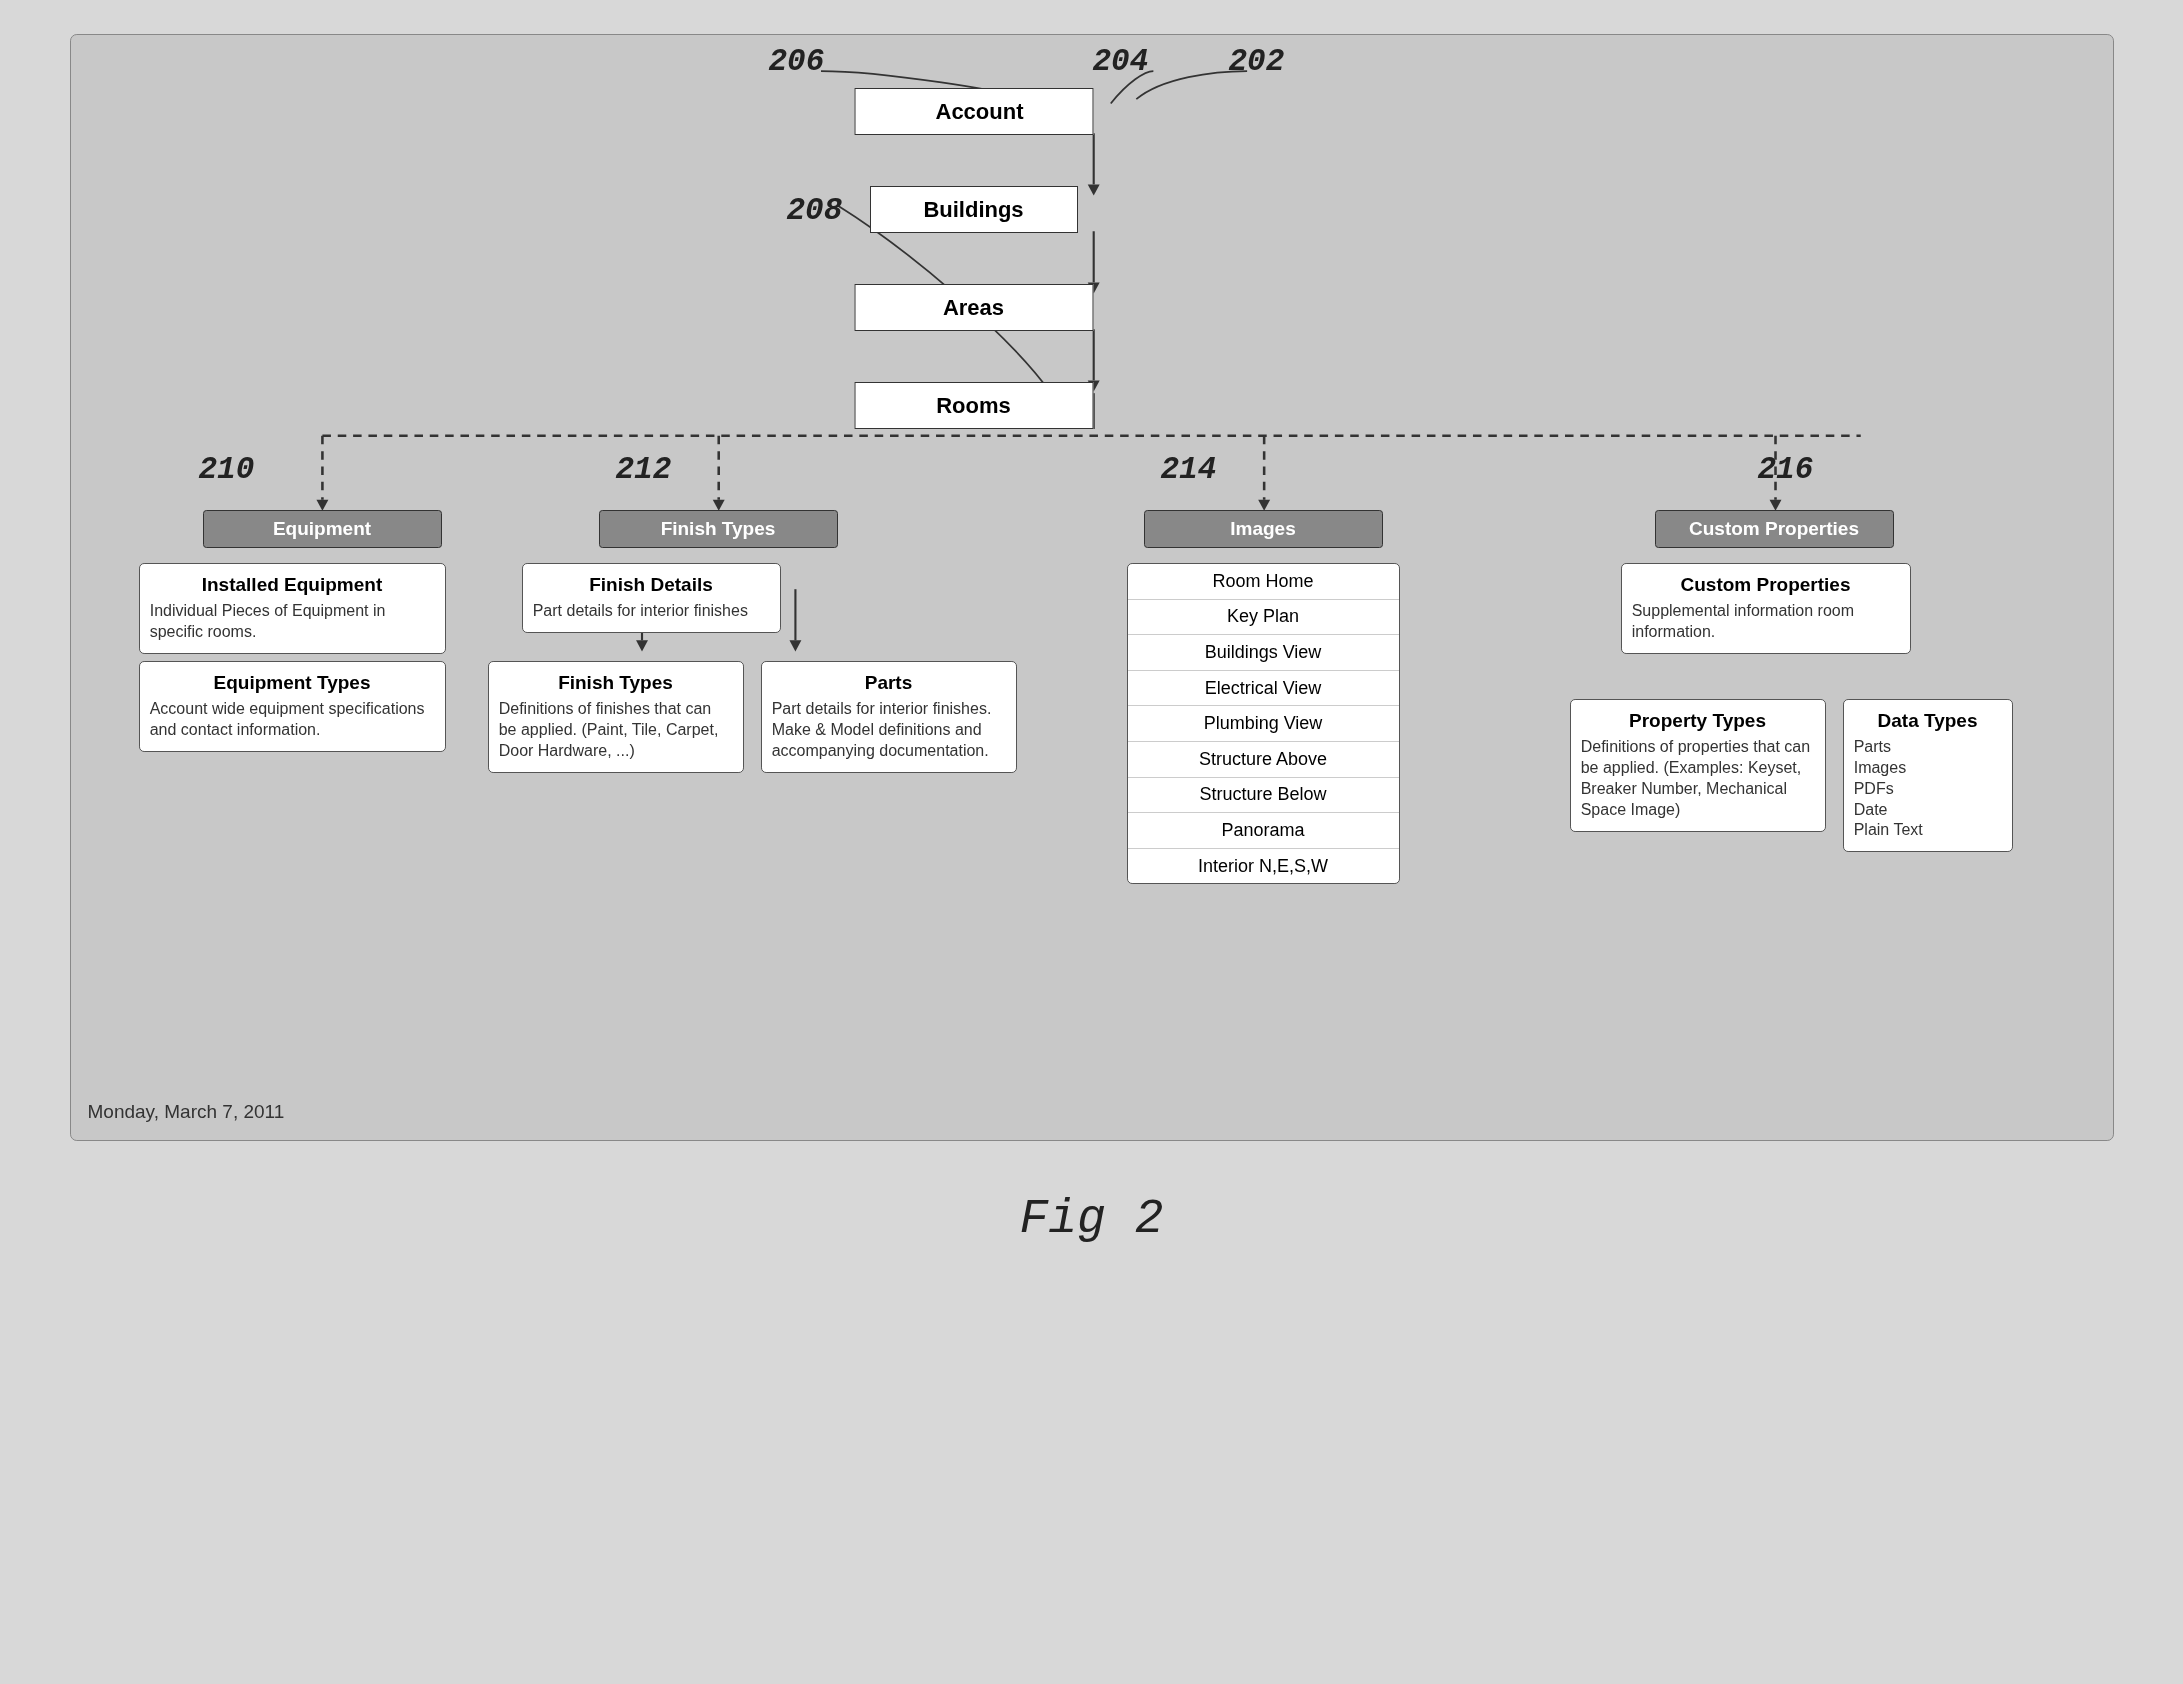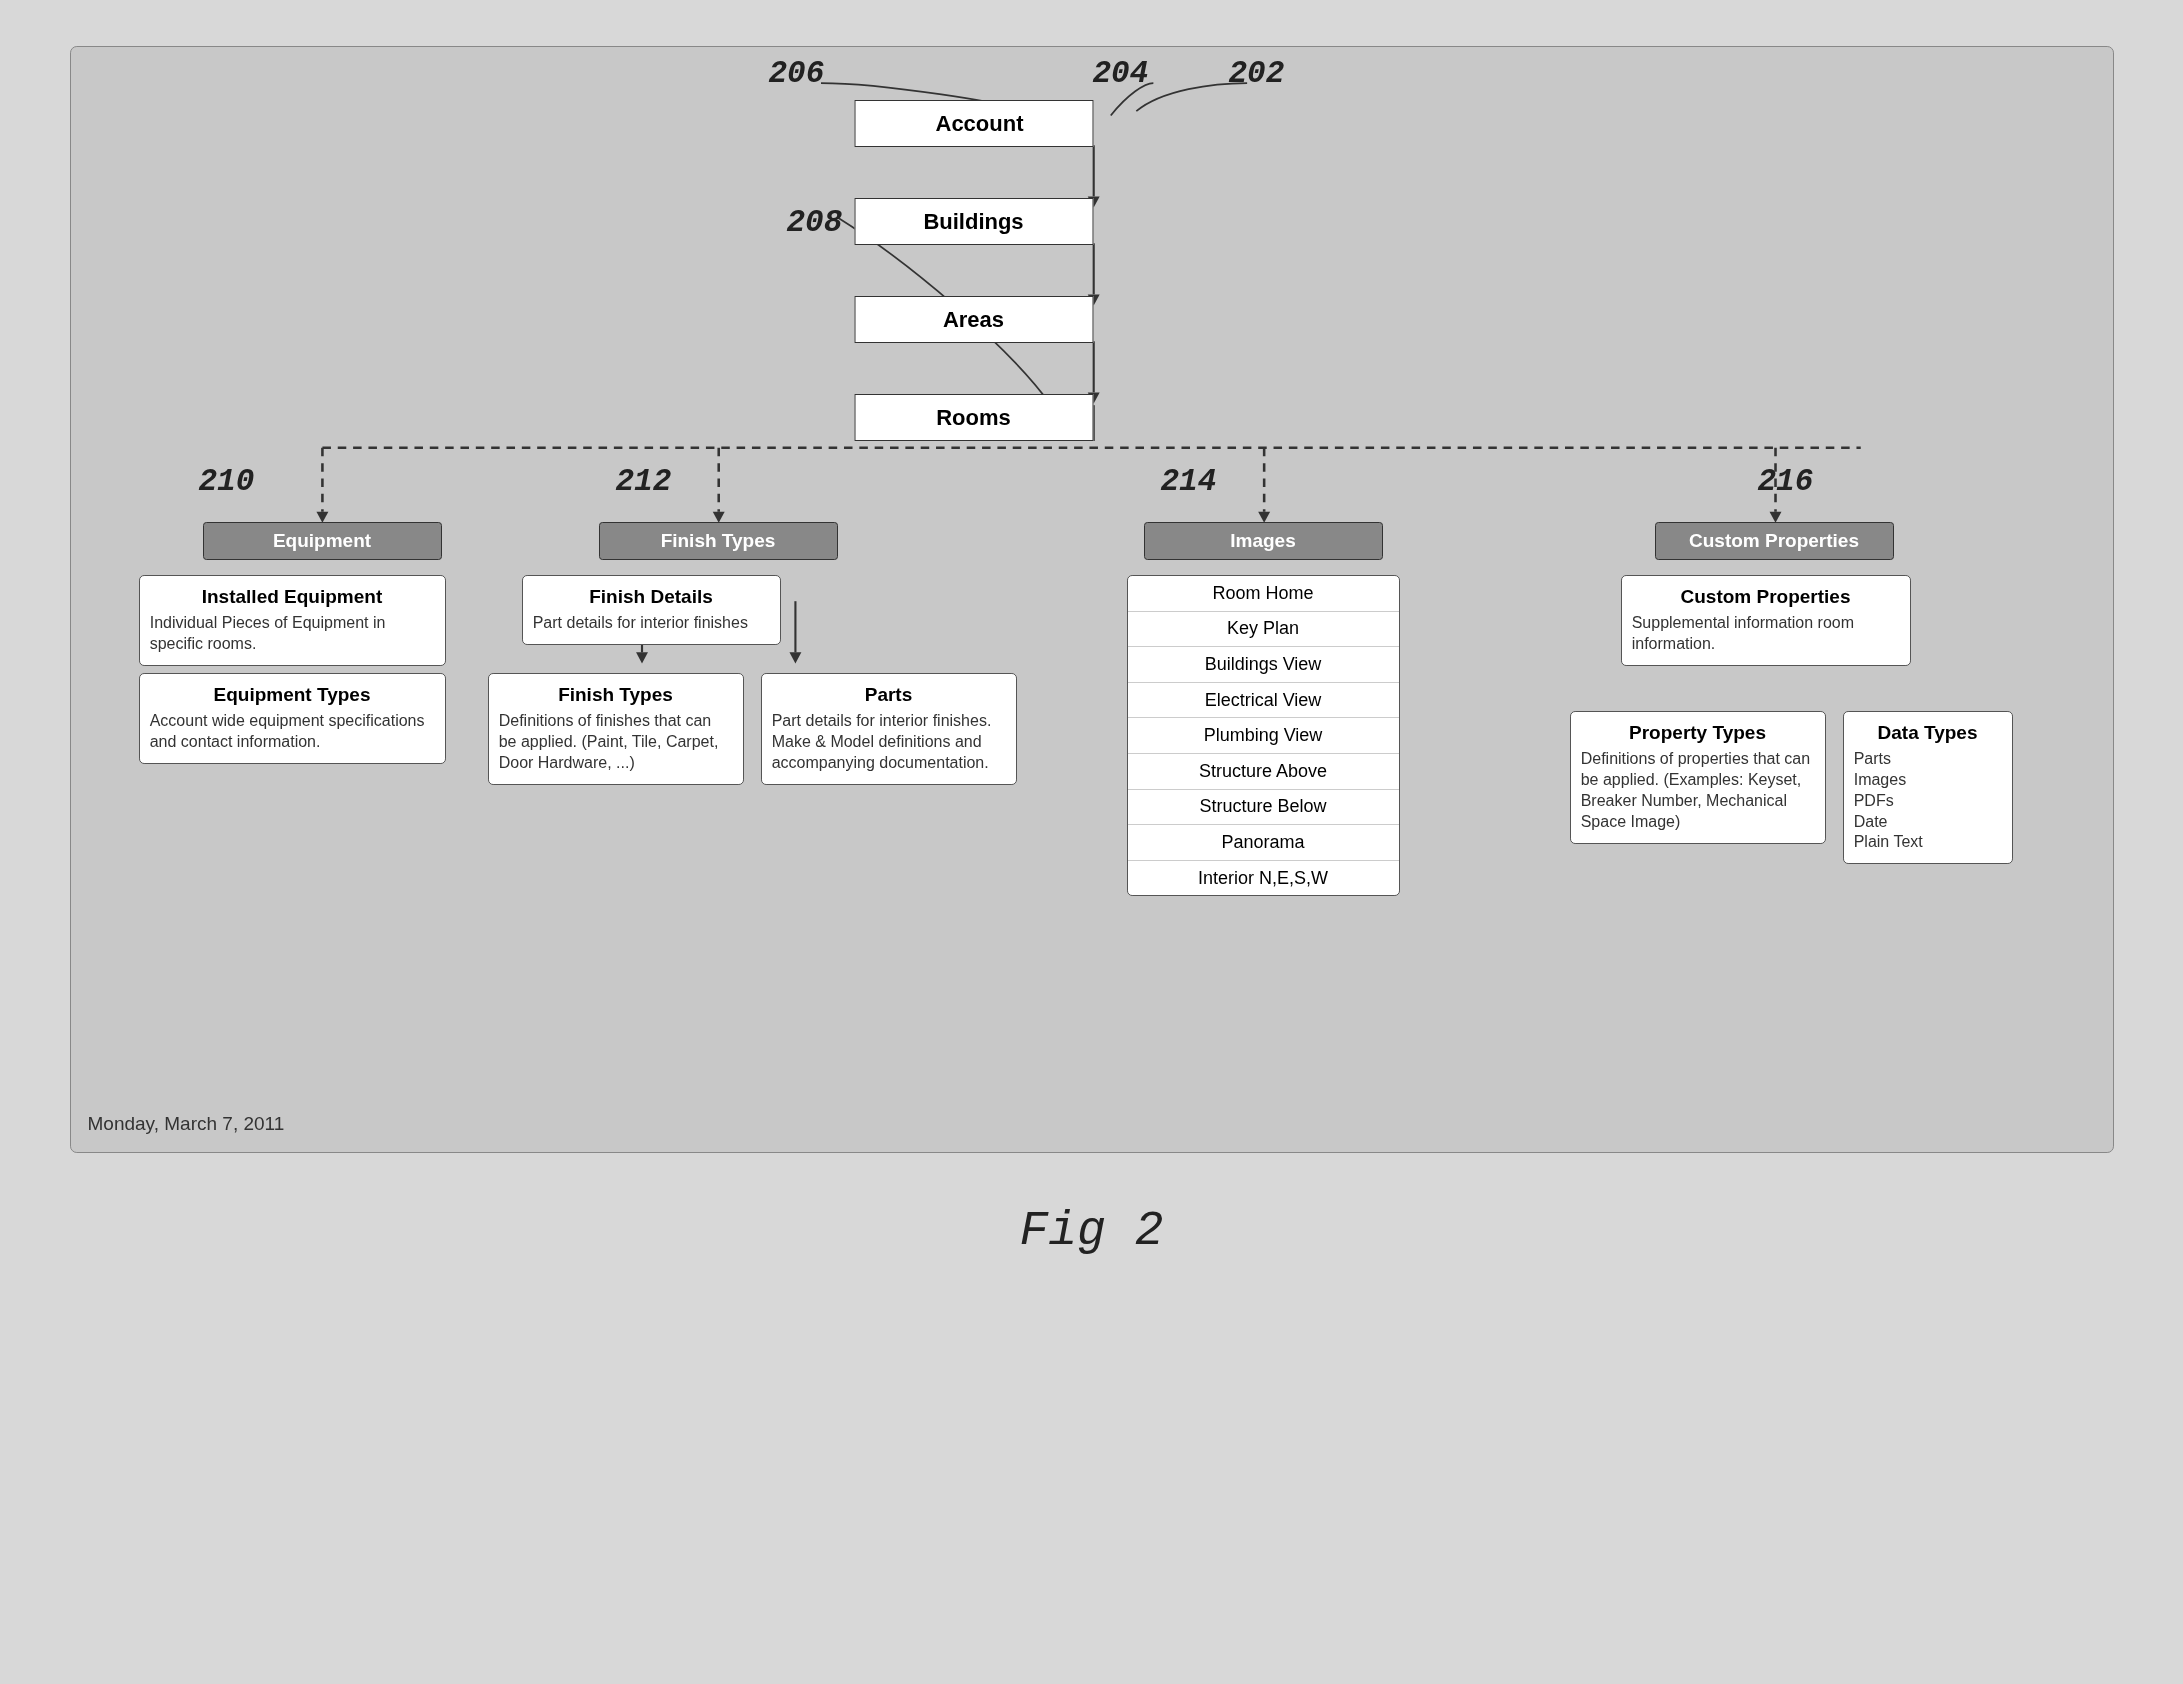--- a/index.html
+++ b/index.html
@@ -16,21 +16,21 @@
       background: #d8d8d8;
       position: relative;
       padding: 34px;
     }
     .diagram-area {
       background: #c8c8c8;
       border: 1.7px solid #888;
       border-radius: 6.8px;
       width: 2044px;
       height: 1107px;
-      margin: 12px auto;
+      margin: 0 auto;
       position: relative;
       padding: 17px;
     }
     
     .ref-num {
       position: absolute;
       font-family: 'Courier New', monospace;
       font-size: 31px;
       font-weight: bold;
       color: #222;
@@ -183,21 +183,21 @@
     <div class="ref-num" style="top:8.5px; left:1022px;">204</div>
     <div class="ref-num" style="top:8.5px; left:1158px;">202</div>
     <div class="ref-num" style="top:158px; left:716px;">208</div>
     <div class="ref-num" style="top:417px; left:128px;">210</div>
     <div class="ref-num" style="top:417px; left:545px;">212</div>
     <div class="ref-num" style="top:417px; left:1090px;">214</div>
     <div class="ref-num" style="top:417px; left:1687px;">216</div>
 
     <div class="box hier-box" style="top:53px; left:903px; width:239px; height:47px; font-size:22px;padding-left:12px;">Account</div>
 
-    <div class="box hier-box" style="top:151px; left:903px; width:239px; height:47px; font-size:22px;">Buildings</div>
+    <div class="box hier-box" style="top:151px; left:903px; width:208px; height:47px; font-size:22px;">Buildings</div>
 
     <div class="box hier-box" style="top:249px; left:903px; width:239px; height:47px; font-size:22px;">Areas</div>
 
     <div class="box hier-box" style="top:347px; left:903px; width:239px; height:47px; font-size:22px;">Rooms</div>
 
     <div class="label-box" style="top:475px; left:132px; width:239px;">Equipment</div>
 
     <div class="label-box" style="top:475px; left:528px; width:239px;">Finish Types</div>
 
     <div class="label-box" style="top:475px; left:1073px; width:239px;">Images</div>

